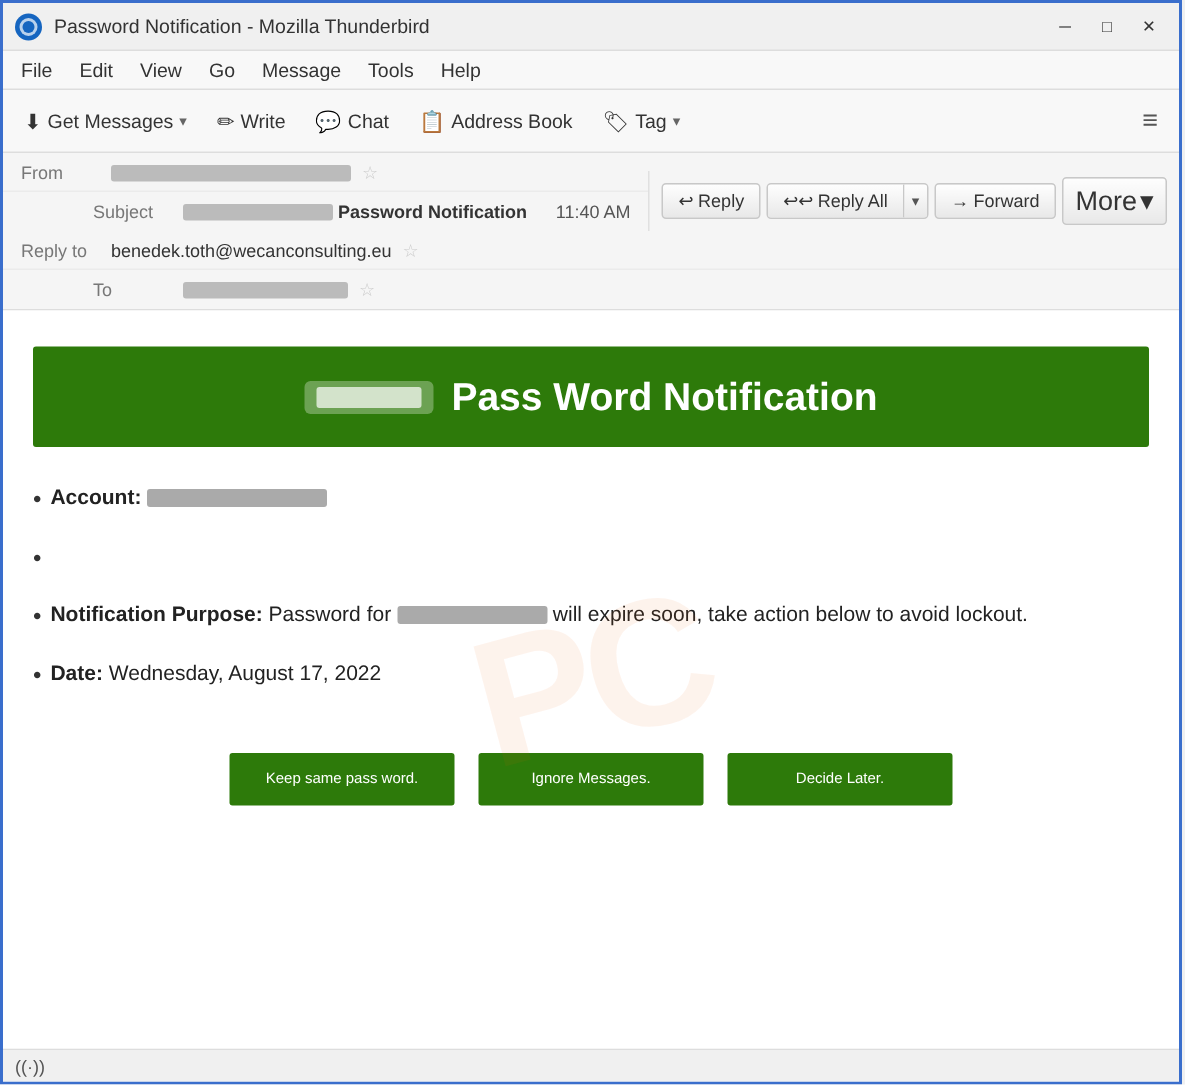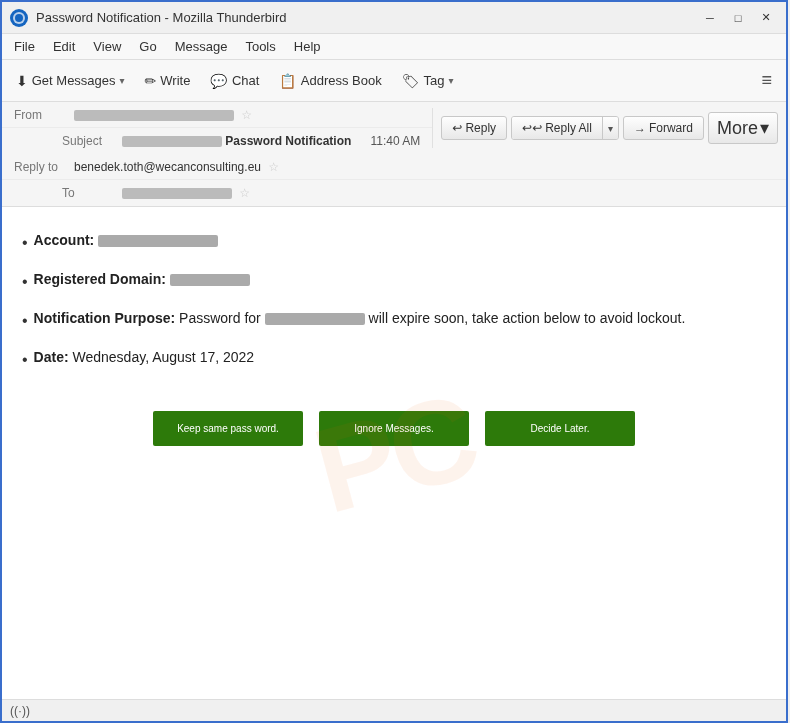--- a/index.html
+++ b/index.html
@@ -364,21 +364,21 @@
       <span class="icon">🏷</span>
       <span>Tag</span>
       <span class="dropdown-arrow">▾</span>
     </button>
     <div class="toolbar-spacer"></div>
     <button class="hamburger-btn">≡</button>
   </div>
 
   <div style="background:#f5f5f5; border-bottom:1px solid #ddd;">
 
-    <div style="display:flex; align-items:center;">
+    <div style="display:flex; align-items:flex-end;">
 
       <div style="flex:1;">
 
         <div class="email-header-row">
           <span class="field-label">From</span>
           <span class="field-value">
             <span class="blurred" style="width:160px;"></span>
             <span class="star-icon">☆</span>
           </span>
         </div>
@@ -434,39 +434,40 @@
   </div>
 
   <div class="email-body">
 
     <div class="watermark-area">
       <span class="watermark-text">PC</span>
     </div>
 
     <div class="email-content">
 
+      <div class="green-banner">
+        <div class="banner-logo">
+          <span class="blurred-logo"></span>
+        </div>
+        <span class="banner-title">Pass Word Notification</span>
+      </div>
 
       <ul class="email-list">
 
         <li>
           <span class="bullet">•</span>
           <span>
             <span class="item-label">Account:</span>
             <span> </span>
             <span class="blurred-inline" style="width:120px;"></span>
           </span>
         </li>
 
         <li>
           <span class="bullet">•</span>
-          <span>
-            <span class="item-label">Registered Domain:</span>
-            <span> </span>
-            <span class="blurred-inline" style="width:80px;"></span>
-          </span>
         </li>
 
         <li>
           <span class="bullet">•</span>
           <span>
             <span class="item-label">Notification Purpose:</span>
             <span> Password for </span>
             <span class="blurred-inline" style="width:100px;"></span>
             <span> will expire soon, take action below to avoid lockout.</span>
           </span>

